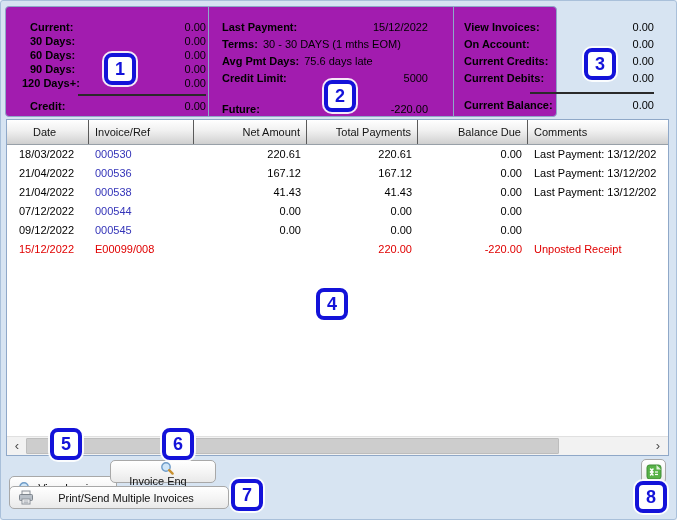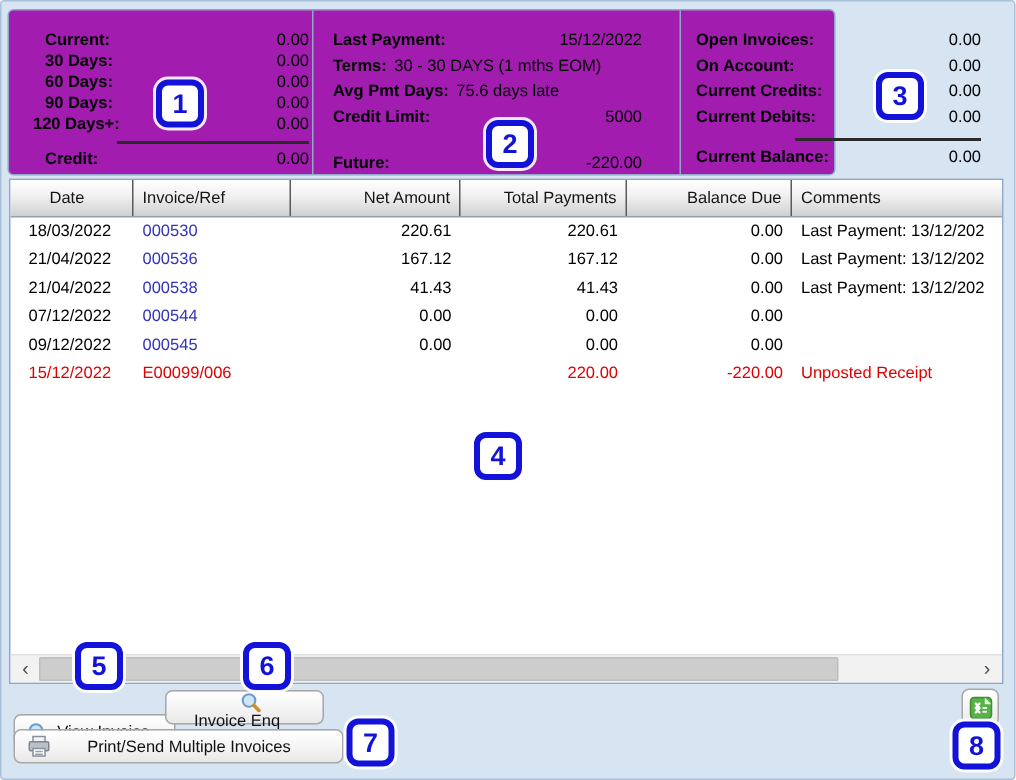--- a/index.html
+++ b/index.html
@@ -182,21 +182,21 @@
           <span class="val">5000</span>
         </div>
       <div class="srow srow17 mt-future">
           <span class="lbl">Future:</span>
           <span class="val">-220.00</span>
         </div>
     </div>
 
     <div class="sect sect-summary">
       <div class="srow srow17">
-          <span class="lbl">Open Invoices:</span>
+          <span class="lbl">View Invoices:</span>
           <span class="val">0.00</span>
         </div>
       <div class="srow srow17">
           <span class="lbl">On Account:</span>
           <span class="val">0.00</span>
         </div>
       <div class="srow srow17">
           <span class="lbl">Current Credits:</span>
           <span class="val">0.00</span>
         </div>
@@ -257,21 +257,21 @@
       <div class="tr">
         <div class="td c-date">09/12/2022</div>
         <div class="td c-ref ref-link">000545</div>
         <div class="td c-net">0.00</div>
         <div class="td c-pay">0.00</div>
         <div class="td c-bal">0.00</div>
         <div class="td c-com"></div>
       </div>
       <div class="tr alert">
         <div class="td c-date">15/12/2022</div>
-        <div class="td c-ref ref-link">E00099/006</div>
+        <div class="td c-ref ref-link">E00099/008</div>
         <div class="td c-net"></div>
         <div class="td c-pay">220.00</div>
         <div class="td c-bal">-220.00</div>
         <div class="td c-com">Unposted Receipt</div>
       </div>
     </div>
 
     <div class="hscroll">
       <div class="hs-arrow left">‹</div>
       <div class="hs-thumb"></div>

